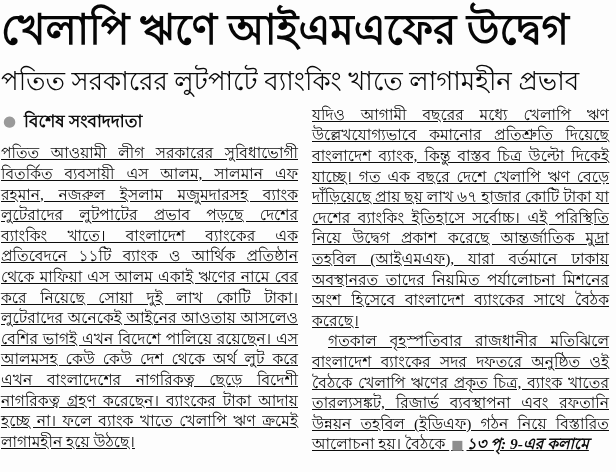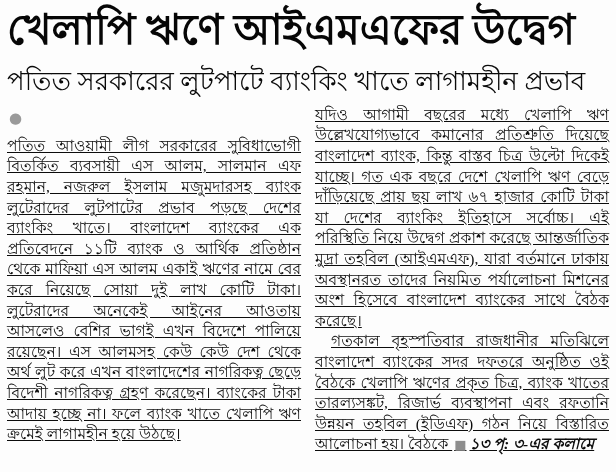--- a/index.html
+++ b/index.html
@@ -9,21 +9,21 @@
   }
   .page {
     position: relative;
     width: 616px;
     height: 472px;
     background: #fdfdfd;
     color: #0c0c0c;
     font-family: "Liberation Serif", "DejaVu Serif", serif;
     overflow: hidden;
     box-sizing: border-box;
-    padding: 4px 7px 0 7px;
+    padding: 4px 7px 0 1px;
   }
   .headline {
     font-size: 42px;
     font-weight: 700;
     line-height: 1.25;
     letter-spacing: 0px;
     margin: 0;
     white-space: nowrap;
     color: #060606;
   }
@@ -85,24 +85,25 @@
 
   <h1 class="headline">খেলাপি ঋণে আইএমএফের উদ্বেগ</h1>
 
   <h2 class="subheadline">পতিত সরকারের লুটপাটে ব্যাংকিং খাতে লাগামহীন প্রভাব</h2>
 
   <div class="body-columns">
 
     <div class="col">
       <div class="byline">
         <span class="bullet">●</span>
+        <span>বিশেষ সংবাদদাতা</span>
       </div>
       <p>পতিত আওয়ামী লীগ সরকারের সুবিধাভোগী বিতর্কিত ব্যবসায়ী এস আলম, সালমান এফ রহমান, নজরুল ইসলাম মজুমদারসহ ব্যাংক লুটেরাদের লুটপাটের প্রভাব পড়ছে দেশের ব্যাংকিং খাতে। বাংলাদেশ ব্যাংকের এক প্রতিবেদনে ১১টি ব্যাংক ও আর্থিক প্রতিষ্ঠান থেকে মাফিয়া এস আলম একাই ঋণের নামে বের করে নিয়েছে সোয়া দুই লাখ কোটি টাকা। লুটেরাদের অনেকেই আইনের আওতায় আসলেও বেশির ভাগই এখন বিদেশে পালিয়ে রয়েছেন। এস আলমসহ কেউ কেউ দেশ থেকে অর্থ লুট করে এখন বাংলাদেশের নাগরিকত্ব ছেড়ে বিদেশী নাগরিকত্ব গ্রহণ করেছেন। ব্যাংকের টাকা আদায় হচ্ছে না। ফলে ব্যাংক খাতে খেলাপি ঋণ ক্রমেই লাগামহীন হয়ে উঠছে।</p>
     </div>
 
     <div class="col">
       <p>যদিও আগামী বছরের মধ্যে খেলাপি ঋণ উল্লেখযোগ্যভাবে কমানোর প্রতিশ্রুতি দিয়েছে বাংলাদেশ ব্যাংক, কিন্তু বাস্তব চিত্র উল্টো দিকেই যাচ্ছে। গত এক বছরে দেশে খেলাপি ঋণ বেড়ে দাঁড়িয়েছে প্রায় ছয় লাখ ৬৭ হাজার কোটি টাকা যা দেশের ব্যাংকিং ইতিহাসে সর্বোচ্চ। এই পরিস্থিতি নিয়ে উদ্বেগ প্রকাশ করেছে আন্তর্জাতিক মুদ্রা তহবিল (আইএমএফ), যারা বর্তমানে ঢাকায় অবস্থানরত তাদের নিয়মিত পর্যালোচনা মিশনের অংশ হিসেবে বাংলাদেশ ব্যাংকের সাথে বৈঠক করেছে।</p>
-      <p><span>গতকাল বৃহস্পতিবার রাজধানীর মতিঝিলে বাংলাদেশ ব্যাংকের সদর দফতরে অনুষ্ঠিত ওই বৈঠকে খেলাপি ঋণের প্রকৃত চিত্র, ব্যাংক খাতের তারল্যসঙ্কট, রিজার্ভ ব্যবস্থাপনা এবং রফতানি উন্নয়ন তহবিল (ইডিএফ) গঠন নিয়ে বিস্তারিত আলোচনা হয়। বৈঠকে </span><span class="sq-icon">■</span><span class="continuation">১৩ পৃ: ৩-এর কলামে</span></p>
+      <p><span>গতকাল বৃহস্পতিবার রাজধানীর মতিঝিলে বাংলাদেশ ব্যাংকের সদর দফতরে অনুষ্ঠিত ওই বৈঠকে খেলাপি ঋণের প্রকৃত চিত্র, ব্যাংক খাতের তারল্যসঙ্কট, রিজার্ভ ব্যবস্থাপনা এবং রফতানি উন্নয়ন তহবিল (ইডিএফ) গঠন নিয়ে বিস্তারিত আলোচনা হয়। বৈঠকে </span><span class="sq-icon">■</span><span class="continuation">১৩ পৃ: 9-এর কলামে</span></p>
     </div>
 
   </div>
 
 </div>
 
 </body></html>

